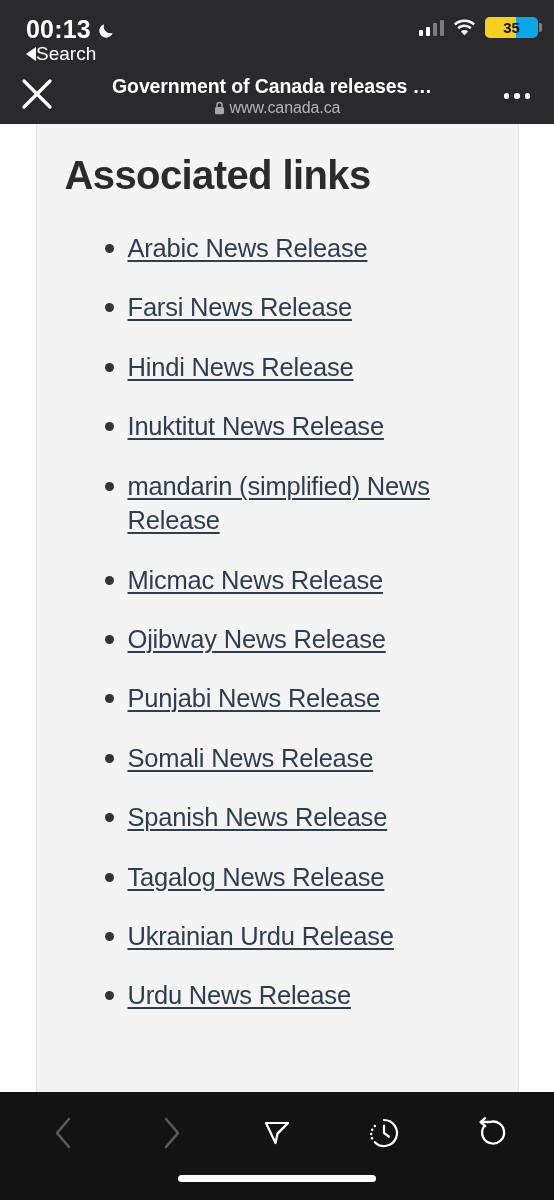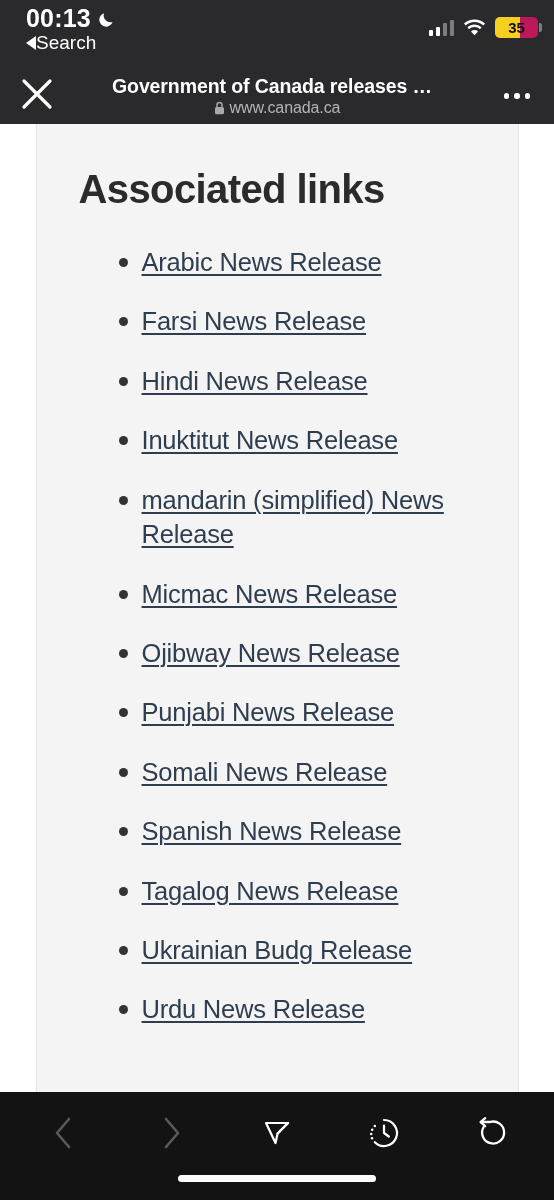--- a/index.html
+++ b/index.html
@@ -28,21 +28,21 @@
   .statusbar {
     position: relative;
     height: 68px;
     flex: 0 0 68px;
     background: #2a2a2c;
     color: #ffffff;
   }
   .status-left {
     position: absolute;
     left: 26px;
-    top: 6px;
+    top: 17px;
   }
   .status-time-row {
     display: flex;
     align-items: center;
     gap: 7px;
   }
   .status-time {
     font-size: 25px;
     font-weight: 600;
     letter-spacing: 0.2px;
@@ -94,24 +94,24 @@
   .signal i.off { background: #7b7b80; }
   .signal i:nth-child(1) { height: 6px; }
   .signal i:nth-child(2) { height: 9px; }
   .signal i:nth-child(3) { height: 12.5px; }
   .signal i:nth-child(4) { height: 16px; }
 
   .wifi-icon { display: block; width: 23px; height: 17px; }
 
   .battery {
     position: relative;
-    width: 43px;
+    width: 53px;
     height: 21px;
     border-radius: 5px;
-    background: #be185d;
+    background: #0ea5e9;
     display: flex;
     align-items: center;
     overflow: visible;
   }
   .battery-fill {
     position: absolute;
     left: 0; top: 0; bottom: 0;
     width: 58%;
     background: #f5d020;
     border-radius: 5px 0 0 5px;
@@ -220,21 +220,21 @@
     display: flex;
     justify-content: center;
     overflow: hidden;
     position: relative;
   }
   .page {
     width: 483px;
     background: #f4f4f4;
     border-left: 1px solid #e6e6e6;
     border-right: 1px solid #e6e6e6;
-    padding: 15px;
+    padding: 1px;
     overflow: hidden;
     box-sizing: border-box;
   }
   .page-title {
     margin: 0;
     padding: 28px 0 0 27px;
     font-size: 40px;
     font-weight: 700;
     color: #2b2b2b;
     letter-spacing: -0.6px;
@@ -389,21 +389,21 @@
         <li><a href="#">Farsi News Release</a></li>
         <li><a href="#">Hindi News Release</a></li>
         <li><a href="#">Inuktitut News Release</a></li>
         <li><a href="#">mandarin (simplified) News Release</a></li>
         <li><a href="#">Micmac News Release</a></li>
         <li><a href="#">Ojibway News Release</a></li>
         <li><a href="#">Punjabi News Release</a></li>
         <li><a href="#">Somali News Release</a></li>
         <li><a href="#">Spanish News Release</a></li>
         <li><a href="#">Tagalog News Release</a></li>
-        <li><a href="#">Ukrainian Budg Release</a></li>
+        <li><a href="#">Ukrainian Urdu Release</a></li>
         <li><a href="#">Urdu News Release</a></li>
       </ul>
     </div>
   </div>
 
   <div class="toolbar">
     <div class="toolbar-row">
 
       <div class="tbtn">
         <span>

